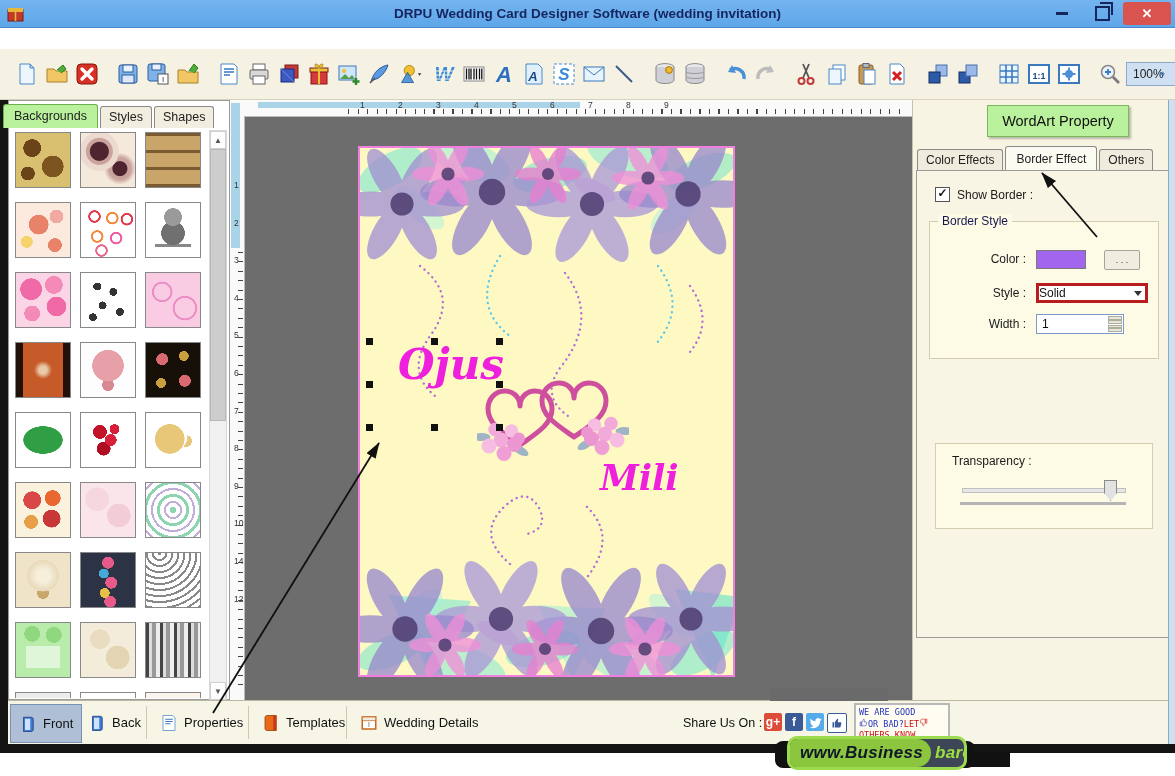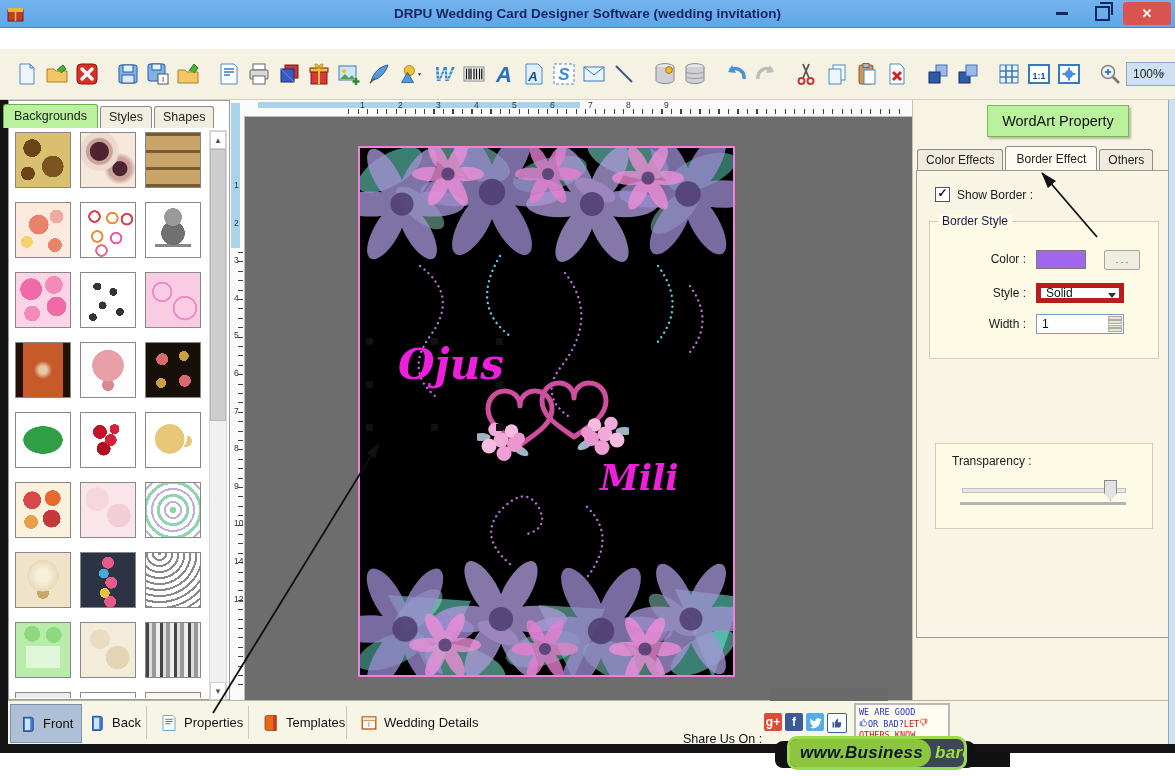--- a/index.html
+++ b/index.html
@@ -53,21 +53,21 @@
   .vruler{position:absolute;left:0;top:0;width:14px;height:600px;background:#fafafa;border-right:1px solid #bbb;}
   .vruler-blue{position:absolute;left:1px;top:3px;width:9px;height:145px;background:#a9d3e6;}
   .vticks{position:absolute;right:1px;top:152px;width:5px;height:440px;
     background:repeating-linear-gradient(180deg,#444 0 1px,transparent 1px 9.4px);}
   .vnum{position:absolute;left:4px;font-size:8.5px;color:#333;}
   .hruler{position:absolute;left:14px;top:0;width:668px;height:16px;background:#fafafa;border-bottom:1px solid #bbb;}
   .hruler-blue{position:absolute;left:14px;top:2px;width:322px;height:6px;background:#a9d3e6;}
   .hticks{position:absolute;left:104px;top:9px;height:5px;width:560px;
     background:repeating-linear-gradient(90deg,#444 0 1px,transparent 1px 9.5px);}
   .hnum{position:absolute;top:0px;font-size:8.5px;color:#333;}
-  .card{position:absolute;left:128px;top:46px;width:377px;height:531px;background:#000000;
+  .card{position:absolute;left:128px;top:46px;width:377px;height:531px;background:#fef9c3;
     border:2px solid #f07fe0;box-sizing:border-box;overflow:hidden;}
   .card-name{position:absolute;font-family:"DejaVu Serif",serif;font-style:italic;font-weight:bold;
     color:#ee1fdd;line-height:1;}
   .handle{position:absolute;width:7px;height:7px;background:#111;}
   .dot{fill:none;stroke-linecap:round;stroke-width:2.4;stroke-dasharray:0.1 5.4;}
   .dp{stroke:#b36fd6;} .dc{stroke:#5fc8e8;}
   
   .right-panel{left:912px;top:100px;width:263px;height:600px;background:#f7f4e3;border-left:1px solid #c6c2ac;box-sizing:border-box;}
   .wordart-badge{position:absolute;left:74px;top:5px;width:140px;height:30px;background:#b9f19c;
     border:1px solid #7ab85c;box-shadow:2px 2px 2px rgba(0,0,0,.25);display:flex;align-items:center;
@@ -80,40 +80,40 @@
   .check-row{position:absolute;left:18px;top:16px;display:flex;align-items:center;gap:7px;}
   .checkbox{width:13px;height:13px;background:#fff;border:1px solid #555;font-size:12px;line-height:11px;
     text-align:center;color:#111;font-weight:bold;}
   .rlabel{font-size:12px;color:#1a1a1a;}
   .group{position:absolute;border:1px solid #d2ceb2;background:#fdfbe6;}
   .group-title{position:absolute;top:-8px;left:8px;background:#fdfbe6;padding:0 4px;font-size:12px;color:#15154e;}
   .fieldlbl{position:absolute;font-size:12px;color:#1a1a1a;text-align:right;width:60px;}
   .swatch{position:absolute;width:48px;height:17px;background:#a266ee;border:1px solid #7a7a7a;}
   .browse-btn{position:absolute;width:34px;height:18px;background:#efedе0;background:#efede0;border:1px solid #a8a49a;
     border-radius:2px;font-size:9px;color:#333;display:flex;align-items:center;justify-content:center;}
-  .combo{position:absolute;width:88px;height:20px;background:#fff;border:5px solid #b91c1c;
-    font-size:12px;color:#111;display:flex;align-items:center;padding-left:5px;box-sizing:border-box;}
+  .combo{position:absolute;width:112px;height:20px;background:#fff;border:3px solid #b91c1c;
+    font-size:12px;color:#111;display:flex;align-items:center;box-sizing:border-box;}
   .combo .dd{position:absolute;right:3px;top:5px;}
   .spin{position:absolute;height:20px;background:#fff;border:1px solid #7a9ac8;font-size:12px;color:#111;
     display:flex;align-items:center;padding-left:5px;box-sizing:border-box;}
   .spin-btns{position:absolute;right:1px;top:1px;width:14px;height:16px;display:flex;flex-direction:column;gap:1px;}
   .spin-btns div{flex:1;background:#e8e6da;border:1px solid #b0ac9e;display:flex;align-items:center;justify-content:center;}
   .arr-up{width:0;height:0;border-left:3px solid transparent;border-right:3px solid transparent;border-bottom:4px solid #333;}
   .arr-dn{width:0;height:0;border-left:3px solid transparent;border-right:3px solid transparent;border-top:4px solid #333;}
   .slider-track{position:absolute;height:3px;background:#e6e6e6;border:1px solid #c0c0c0;}
   .slider-track2{position:absolute;height:3px;background:#b4b4b4;}
   .slider-thumb{position:absolute;width:11px;height:19px;background:#e2e2e2;border:1px solid #8a8a8a;
     clip-path:polygon(0 0,100% 0,100% 62%,50% 100%,0 62%);}
   
   .bottombar{left:8px;top:700px;width:1167px;height:44px;background:#f7f5e6;border-top:1px solid #bab6a2;box-sizing:border-box;}
   .bbtn{position:absolute;top:3px;height:37px;display:flex;align-items:center;gap:6px;padding:0 8px;
     font-size:13px;color:#111;}
   .bbtn.selected{background:#aebfd6;border:1px solid #7a92b4;}
   .bsep{position:absolute;top:5px;width:1px;height:33px;background:#cdc9b4;}
-  .share-lbl{position:absolute;top:15px;font-size:12.5px;color:#111;margin-top:16px;}
+  .share-lbl{position:absolute;top:15px;font-size:12.5px;color:#111;}
   .soc{position:absolute;top:12px;width:18px;height:18px;border-radius:2px;color:#fff;font-size:12px;
     font-weight:bold;display:flex;align-items:center;justify-content:center;}
   .fbadge{position:absolute;left:846px;top:2px;width:96px;height:39px;background:#fffdf2;
     border:2px solid #b8b8b8;box-sizing:border-box;font-family:"DejaVu Sans Mono",monospace;
     font-size:8.5px;font-weight:normal;line-height:11px;padding:2px 3px;white-space:nowrap;}
   .fb-blue{color:#2233bb;} .fb-red{color:#cc1111;}
   
   .win-bottom{left:0;top:744px;width:1175px;height:9px;background:#141414;}
   .desktop{left:0;top:753px;width:1175px;height:23px;background:#fff;}
   .right-edge{left:1168px;top:100px;width:7px;height:644px;background:#cfe0ef;border-left:1px solid #8aa8c8;box-sizing:border-box;}

